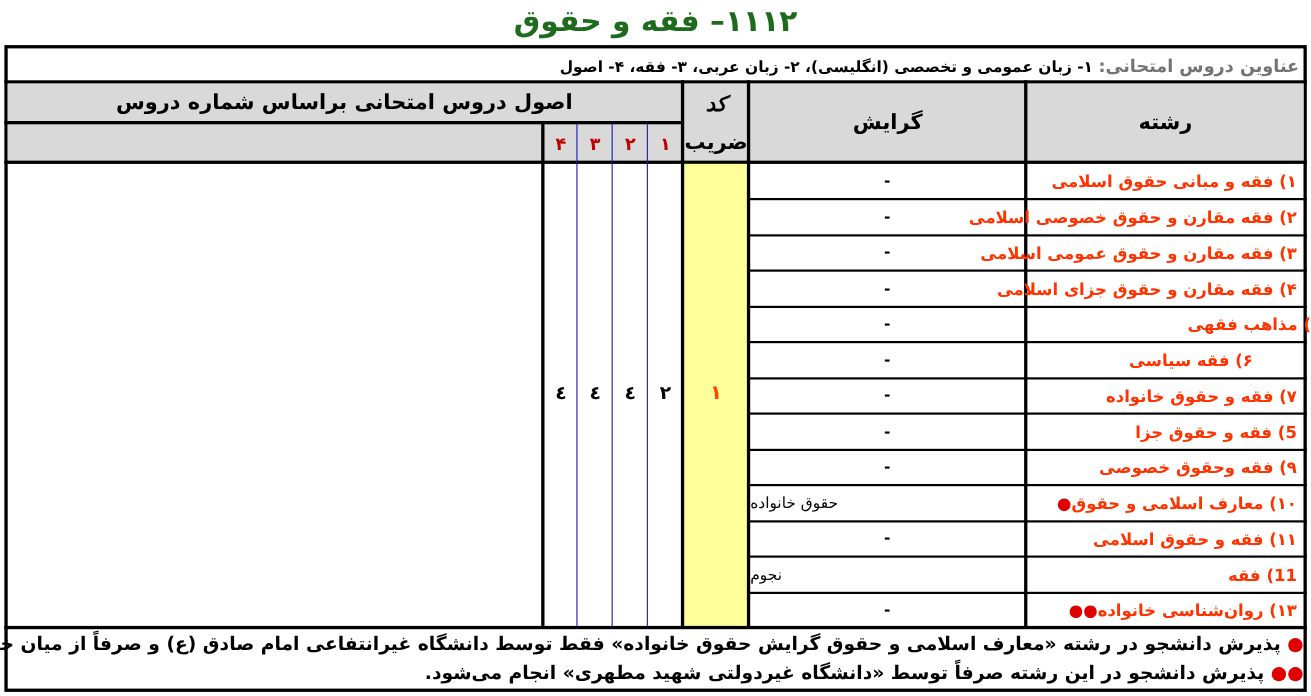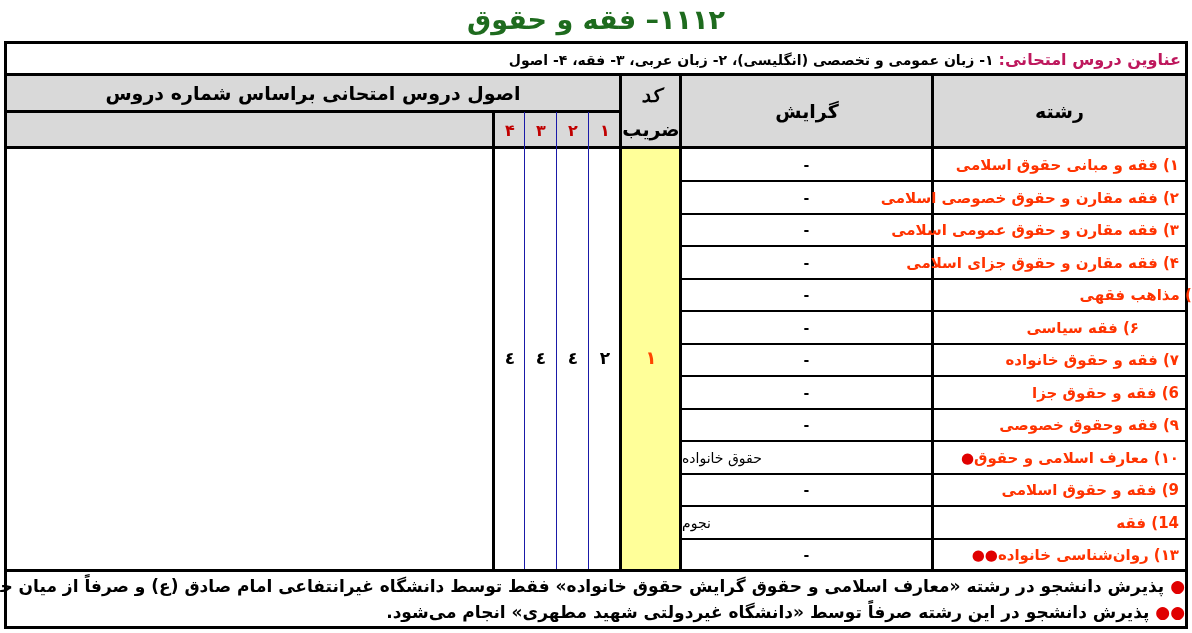--- a/index.html
+++ b/index.html
@@ -10,21 +10,21 @@
            color:#1e6b1e; direction:rtl; }
   .box { position:absolute; border:3px solid #000; box-sizing:border-box; }
   .abs { position:absolute; box-sizing:border-box; }
   .hline { position:absolute; height:3px; background:#000; }
   .vline { position:absolute; width:3px; background:#000; }
   .thin-h { position:absolute; height:2px; background:#000; }
   .blue-v { position:absolute; width:1px; background:#1a1aa8; }
   .subjects { position:absolute; left:7px; top:44px; width:1178px; height:31px;
               direction:rtl; text-align:right; line-height:31px; font-size:14px;
               font-weight:bold; color:#000; padding-right:4px; box-sizing:border-box; white-space:nowrap; }
-  .subjects .lbl { color:#be185d; font-size:16px; }
+  .subjects .lbl { color:#737373; font-size:16px; }
   .grey { background:#d9d9d9; }
   .hdr { font-weight:bold; font-size:19px; color:#000; direction:rtl; text-align:center; }
   .wnum { font-weight:bold; font-size:16px; color:#c00000; text-align:center; }
   .yellow { background:#ffff99; }
   .field { position:absolute; direction:rtl; font-weight:bold;
            font-size:15px; color:#ff3300; white-space:nowrap; padding-right:6px; box-sizing:border-box; }
   .spec { position:absolute; direction:rtl; text-align:center; font-size:14px;
           font-weight:bold; color:#000; white-space:nowrap; }
   .spec.txt { text-align:left; padding-right:4px; box-sizing:border-box; font-weight:normal; }
   .dot { color:#e00000; }
@@ -85,25 +85,25 @@
 <div class="thin-h" style="left:681px; top:538px; width:507px;"></div>
 <div class="hline" style="left:4px; top:569px; width:1184px;"></div>
 
 <div class="field" style="left:934px; top:149px; width:251px; height:32px; line-height:32px;"><span>۱) فقه و مبانی حقوق اسلامی</span></div>
 <div class="field" style="left:934px; top:182px; width:251px; height:32px; line-height:32px;"><span>۲) فقه مقارن و حقوق خصوصی اسلامی</span></div>
 <div class="field" style="left:934px; top:214px; width:251px; height:28px; line-height:32px;"><span>۳) فقه مقارن و حقوق عمومی اسلامی</span></div>
 <div class="field" style="left:934px; top:247px; width:251px; height:32px; line-height:32px;"><span>۴) فقه مقارن و حقوق جزای اسلامی</span></div>
 <div class="field" style="left:956px; top:279px; width:251px; height:28px; line-height:32px;"><span>۵) مذاهب فقهی</span></div>
 <div class="field" style="left:894px; top:312px; width:251px; height:32px; line-height:32px;"><span>۶) فقه سیاسی</span></div>
 <div class="field" style="left:934px; top:344px; width:251px; height:32px; line-height:32px;"><span>۷) فقه و حقوق خانواده</span></div>
-<div class="field" style="left:934px; top:377px; width:251px; height:32px; line-height:32px;"><span>6) فقه و حقوق جزا</span></div>
+<div class="field" style="left:934px; top:377px; width:251px; height:32px; line-height:32px;"><span>5) فقه و حقوق جزا</span></div>
 <div class="field" style="left:934px; top:409px; width:251px; height:32px; line-height:32px;"><span>۹) فقه وحقوق خصوصی</span></div>
 <div class="field" style="left:934px; top:442px; width:251px; height:32px; line-height:32px;"><span>۱۰) معارف اسلامی و حقوق</span><span class="dot">●</span></div>
-<div class="field" style="left:934px; top:474px; width:251px; height:32px; line-height:32px;"><span>9) فقه و حقوق اسلامی</span></div>
-<div class="field" style="left:934px; top:507px; width:251px; height:32px; line-height:32px;"><span>14) فقه</span></div>
+<div class="field" style="left:934px; top:474px; width:251px; height:32px; line-height:32px;"><span>۱۱) فقه و حقوق اسلامی</span></div>
+<div class="field" style="left:934px; top:507px; width:251px; height:32px; line-height:32px;"><span>11) فقه</span></div>
 <div class="field" style="left:934px; top:539px; width:251px; height:32px; line-height:32px;"><span>۱۳) روان‌شناسی خانواده</span><span class="dot">●●</span></div>
 
 <div class="spec" style="left:682px; top:149px; width:249px; height:32px; line-height:32px;">-</div>
 <div class="spec" style="left:682px; top:182px; width:249px; height:32px; line-height:32px;">-</div>
 <div class="spec" style="left:682px; top:214px; width:249px; height:32px; line-height:32px;">-</div>
 <div class="spec" style="left:682px; top:247px; width:249px; height:32px; line-height:32px;">-</div>
 <div class="spec" style="left:682px; top:279px; width:249px; height:32px; line-height:32px;">-</div>
 <div class="spec" style="left:682px; top:312px; width:249px; height:32px; line-height:32px;">-</div>
 <div class="spec" style="left:682px; top:344px; width:249px; height:32px; line-height:32px;">-</div>
 <div class="spec" style="left:682px; top:377px; width:249px; height:32px; line-height:32px;">-</div>

